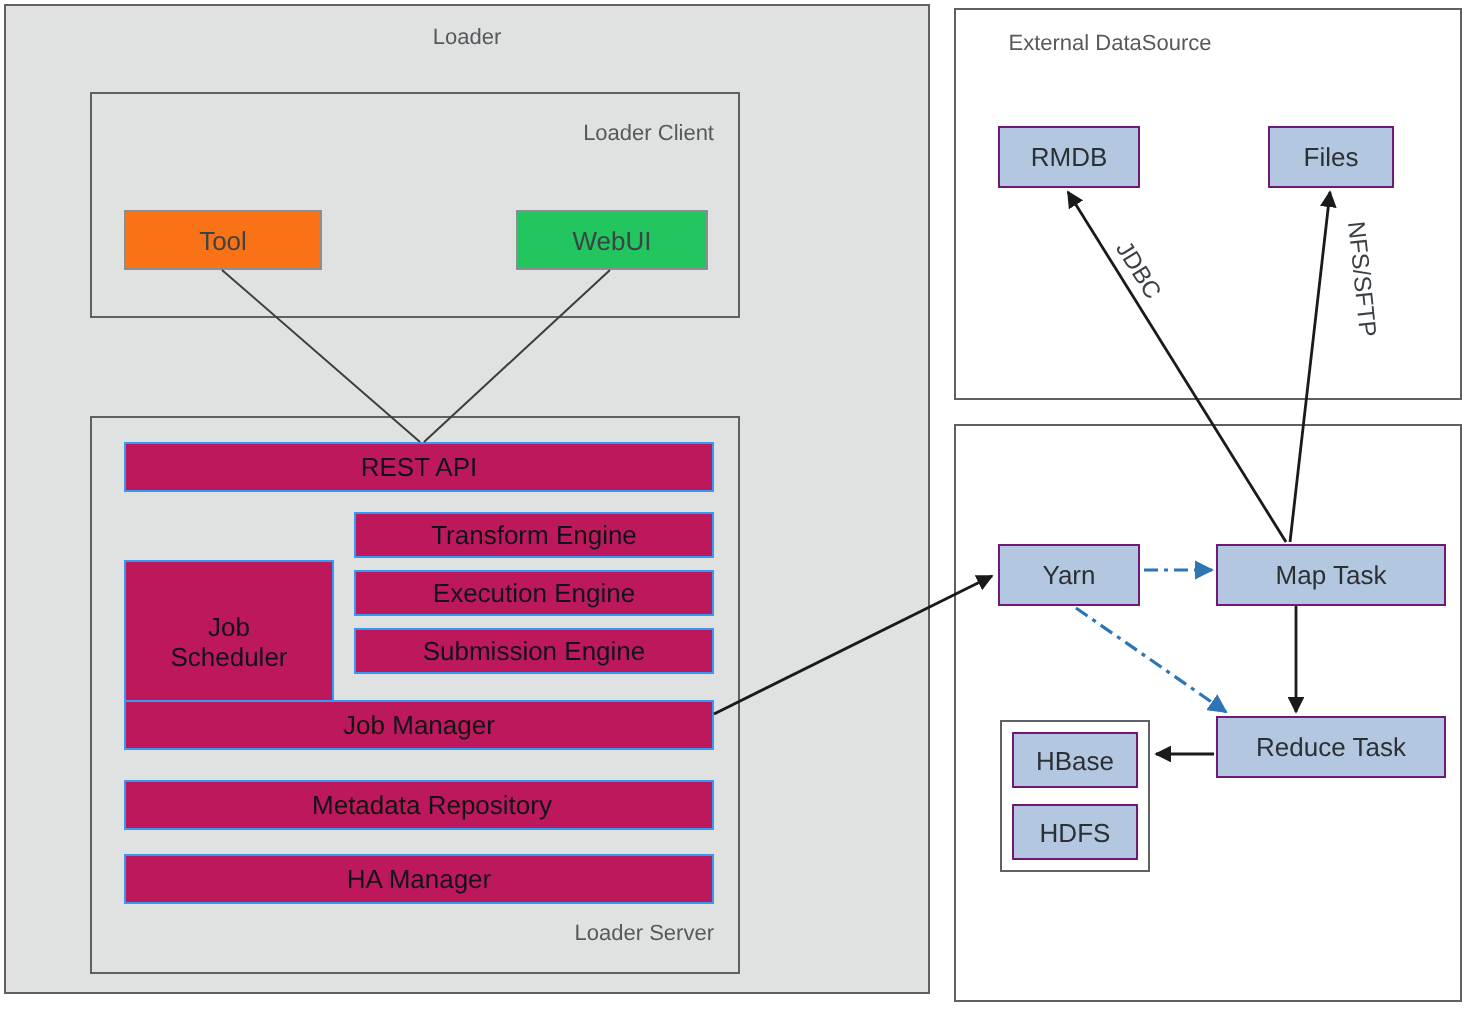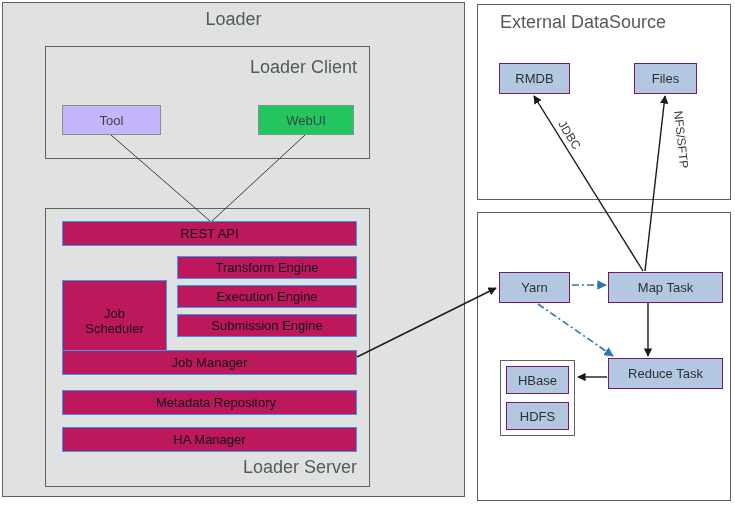--- a/index.html
+++ b/index.html
@@ -21,21 +21,21 @@
     position: absolute;
     box-sizing: border-box;
     border: 1px solid #606060;
   }
   .panel-gray  { background: #dfe2e1; }
   .panel-white { background: #ffffff; }
 
   .panel-title {
     position: absolute;
     color: #56595c;
-    font-size: 18px;
+    font-size: 11px;
     line-height: 18px;
     white-space: nowrap;
   }
   .title-center { text-align: center; }
 
   
   .box {
     position: absolute;
     box-sizing: border-box;
     display: flex;
@@ -46,21 +46,21 @@
     line-height: 15px;
     color: #1d2125;
     white-space: pre-line;
   }
   .box-blue {
     background: #be185d;
     border: 1px solid #3399f3;
     color: #101316;
   }
   .box-green {
-    background: #c4b5fd;
+    background: #f97316;
     border: 1px solid #8a8f92;
     color: #3c4347;
   }
   .box-cyan {
     background: #22c55e;
     border: 1px solid #8a8f92;
     color: #3c4347;
   }
   .box-steel {
     background: #b4c7e1;
@@ -116,21 +116,21 @@
 
   <div class="box box-blue" style="left:177px; top:256px; width:180px; height:23px;">Transform Engine</div>
   <div class="box box-blue" style="left:177px; top:285px; width:180px; height:23px;">Execution Engine</div>
   <div class="box box-blue" style="left:177px; top:314px; width:180px; height:23px;">Submission Engine</div>
 
   <div class="box box-blue" style="left:62px; top:350px; width:295px; height:25px;">Job Manager</div>
   <div class="box box-blue" style="left:62px; top:390px; width:295px; height:25px;padding-left:13px;">Metadata Repository</div>
   <div class="box box-blue" style="left:62px; top:427px; width:295px; height:25px;">HA Manager</div>
 
   <div class="panel panel-white" style="left:477px; top:4px; width:254px; height:196px;"></div>
-  <div class="panel-title title-center" style="left:477px; top:13px; width:212px;">External DataSource</div>
+  <div class="panel-title title-center" style="left:449px; top:13px; width:212px;">External DataSource</div>
 
   <div class="box box-steel" style="left:499px; top:63px; width:71px; height:31px;">RMDB</div>
   <div class="box box-steel" style="left:634px; top:63px; width:63px; height:31px;">Files</div>
 
   <div class="panel panel-white" style="left:477px; top:212px; width:254px; height:289px;"></div>
 
   <div class="box box-steel" style="left:499px; top:272px; width:71px; height:31px;">Yarn</div>
   <div class="box box-steel" style="left:608px; top:272px; width:115px; height:31px;">Map Task</div>
   <div class="box box-steel" style="left:608px; top:358px; width:115px; height:31px;">Reduce Task</div>
 

